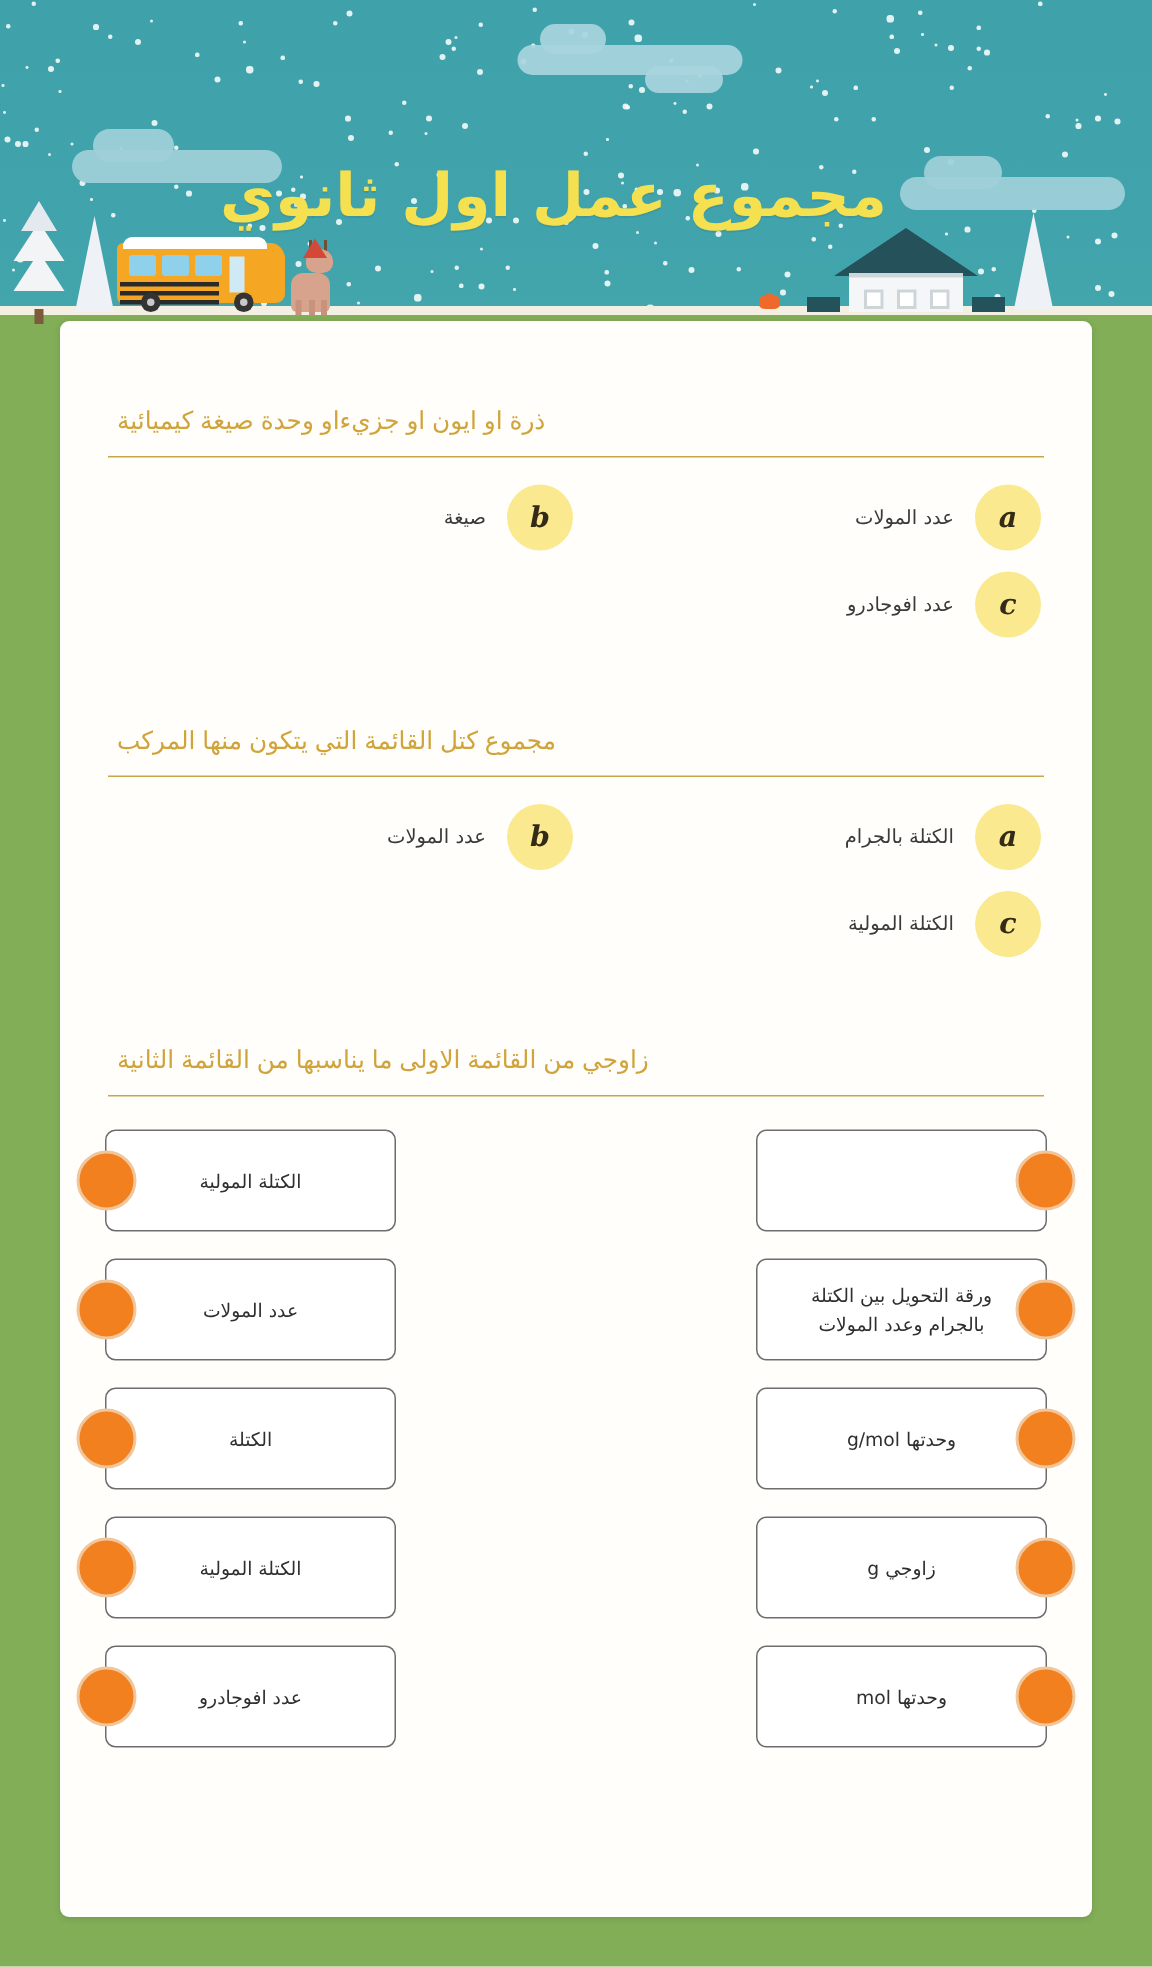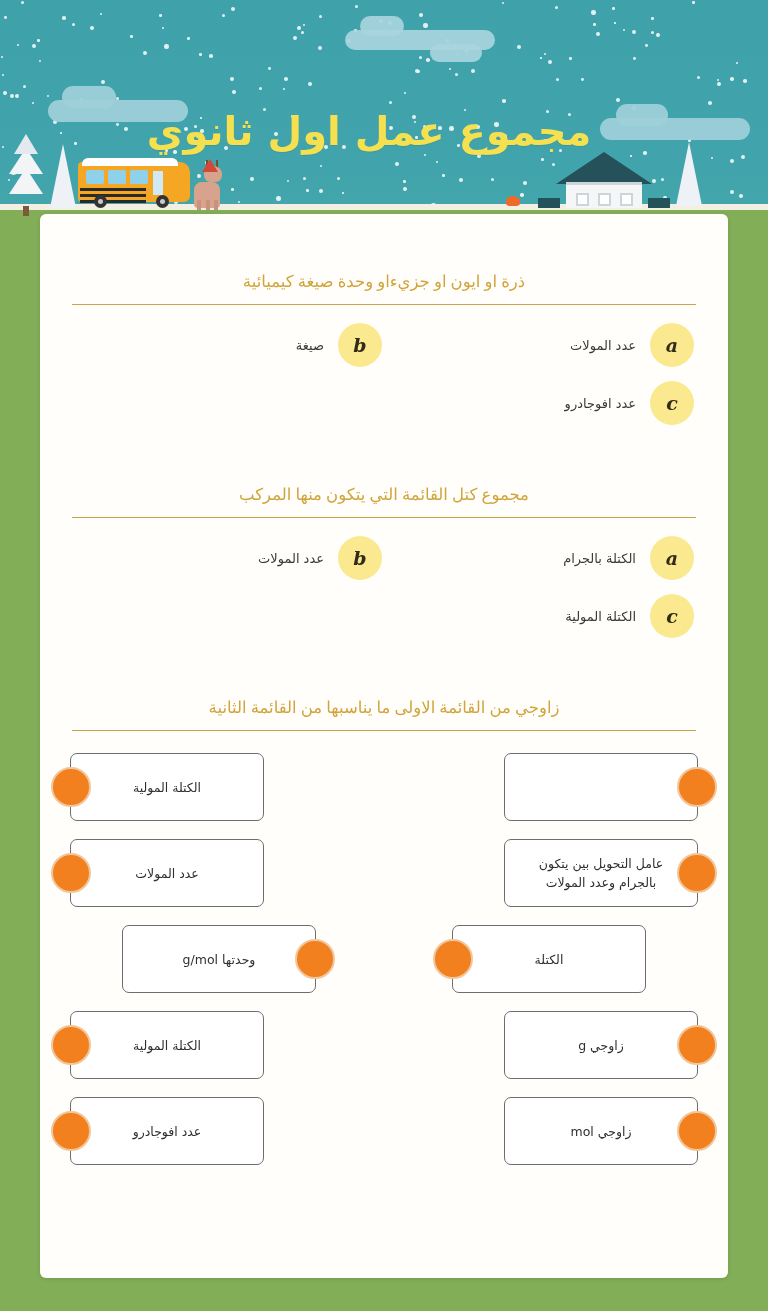--- a/index.html
+++ b/index.html
@@ -142,22 +142,22 @@
     padding: 56px 30px 30px 30px;
     direction: rtl;
   }
 
   
   .question-block { margin-bottom: 44px; }
 
   .q-title {
     color: #d0a43a;
     font-size: 16.5px;
-    font-family: Liberation Serif, serif;
-    text-align: center;
+    font-family: Liberation Sans, sans-serif;
+    text-align: left;
     padding: 0 8px 11px 8px;
     direction: rtl;
     line-height: 1.4;
   }
   .q-divider {
     height: 1px;
     background: #c9a54a;
     margin: 0 2px 18px 2px;
   }
 
@@ -564,52 +564,52 @@
         </div>
       </div>
 
       <div class="match-row">
         <div class="match-item right-col">
           <span class="dot"></span>
           <span class="m-text">عدد المولات</span>
         </div>
         <div class="match-item left-col">
           <span class="dot"></span>
-          <span class="m-text">عامل التحويل بين يتكون بالجرام وعدد المولات</span>
-        </div>
-      </div>
-
-      <div class="match-row">
-        <div class="match-item left-col">
-          <span class="dot"></span>
-          <span class="m-text">وحدتها g/mol</span>
-        </div>
-        <div class="match-item right-col">
-          <span class="dot"></span>
-          <span class="m-text">الكتلة</span>
+          <span class="m-text">ورقة التحويل بين الكتلة بالجرام وعدد المولات</span>
         </div>
       </div>
 
       <div class="match-row">
         <div class="match-item right-col">
           <span class="dot"></span>
-          <span class="m-text">الكتلة المولية</span>
+          <span class="m-text">الكتلة</span>
         </div>
         <div class="match-item left-col">
           <span class="dot"></span>
-          <span class="m-text">زاوجي g</span>
+          <span class="m-text">وحدتها g/mol</span>
         </div>
       </div>
 
       <div class="match-row">
         <div class="match-item right-col">
           <span class="dot"></span>
+          <span class="m-text">الكتلة المولية</span>
+        </div>
+        <div class="match-item left-col">
+          <span class="dot"></span>
+          <span class="m-text">زاوجي g</span>
+        </div>
+      </div>
+
+      <div class="match-row">
+        <div class="match-item right-col">
+          <span class="dot"></span>
           <span class="m-text">عدد افوجادرو</span>
         </div>
         <div class="match-item left-col">
           <span class="dot"></span>
-          <span class="m-text">زاوجي mol</span>
+          <span class="m-text">وحدتها mol</span>
         </div>
       </div>
 
     </div>
   </section>
 </div>
 
 </body></html>

